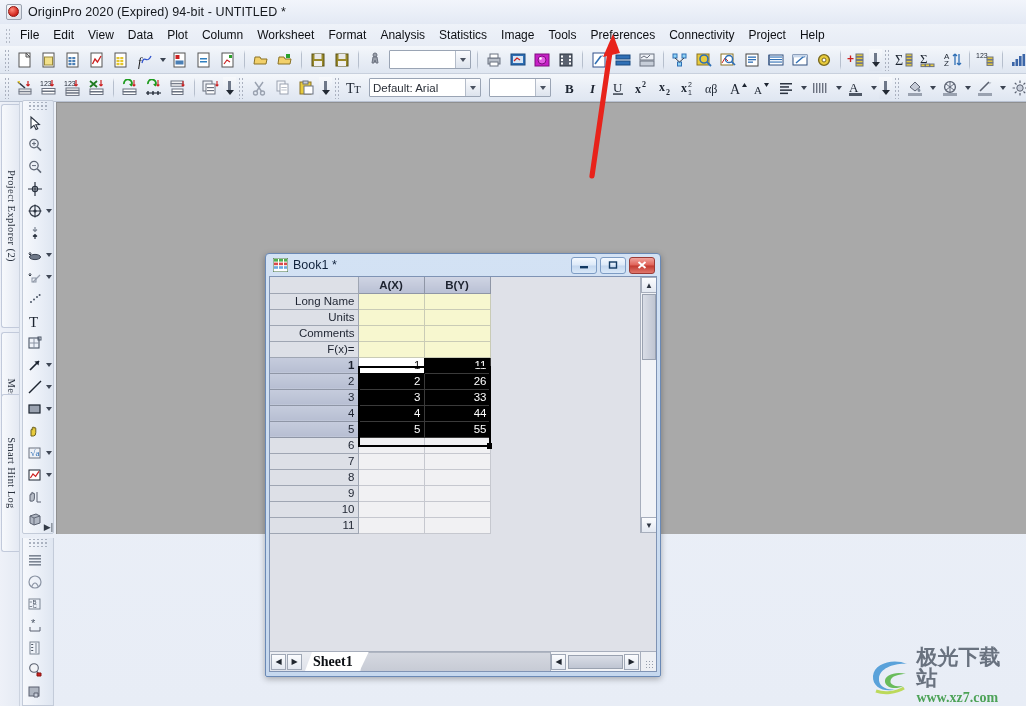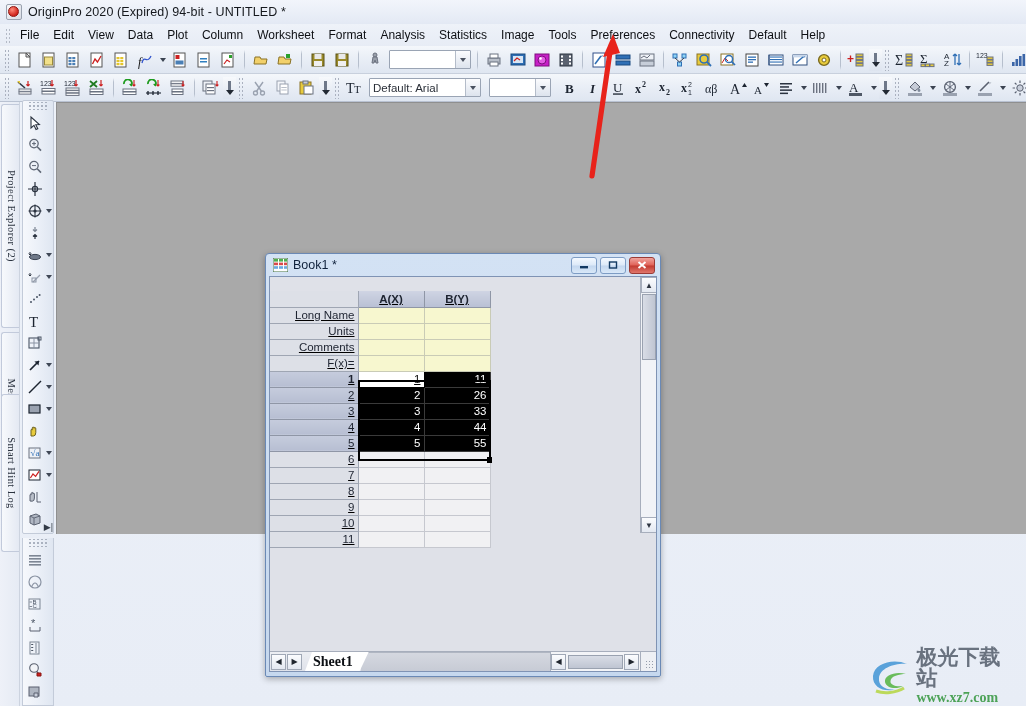--- a/index.html
+++ b/index.html
@@ -219,22 +219,22 @@
     border-color: #9a3b36;
     background: linear-gradient(180deg,#f0a49d 0%,#e06258 48%,#c23a30 52%,#e0776c 100%);
   }
   #book-body {
     height: 396px; background: #dfe1e8;
     border: 1px solid #7f93b4; position: relative; overflow: hidden;
   }
 
   
   #sheetarea {
-    position: absolute; left: 0; top: 14px; width: 222px; height: 374px;
-    overflow: hidden; background: #dfe1e8; text-decoration: underline;
+    position: absolute; left: 0; top: 0; width: 222px; height: 374px;
+    overflow: hidden; background: #dfe1e8;
   }
   table.ws { border-collapse: collapse; table-layout: fixed; }
   table.ws td { height: 16px; font-size: 11.5px; padding: 0 3px; white-space: nowrap; }
   .col-rowhdr { width: 88px; }
   .col-a { width: 66px; }
   .col-b { width: 66px; }
 
   td.hdr-corner { background: #dde0e7; border: 1px solid #9fa6b3; border-width: 0 1px 1px 0; }
   td.colhdr {
     background: linear-gradient(180deg,#cfd4e3,#b9c0d4);
@@ -383,21 +383,21 @@
     <div class="menu-item">Plot</div>
     <div class="menu-item">Column</div>
     <div class="menu-item">Worksheet</div>
     <div class="menu-item">Format</div>
     <div class="menu-item">Analysis</div>
     <div class="menu-item">Statistics</div>
     <div class="menu-item">Image</div>
     <div class="menu-item">Tools</div>
     <div class="menu-item">Preferences</div>
     <div class="menu-item">Connectivity</div>
-    <div class="menu-item">Default</div>
+    <div class="menu-item">Project</div>
     <div class="menu-item">Help</div>
   </div>
 
   <div class="toolbar" id="toolbar1">
     <div class="tgrip"></div>
 
     <div class="tbtn">
       <svg width="18" height="18">
           <rect x="3" y="2" width="11" height="14" fill="#fff" stroke="#555"></rect>
           <path d="M10 2 L14 6 L10 6 Z" fill="#d8d8d8" stroke="#555"></path>

